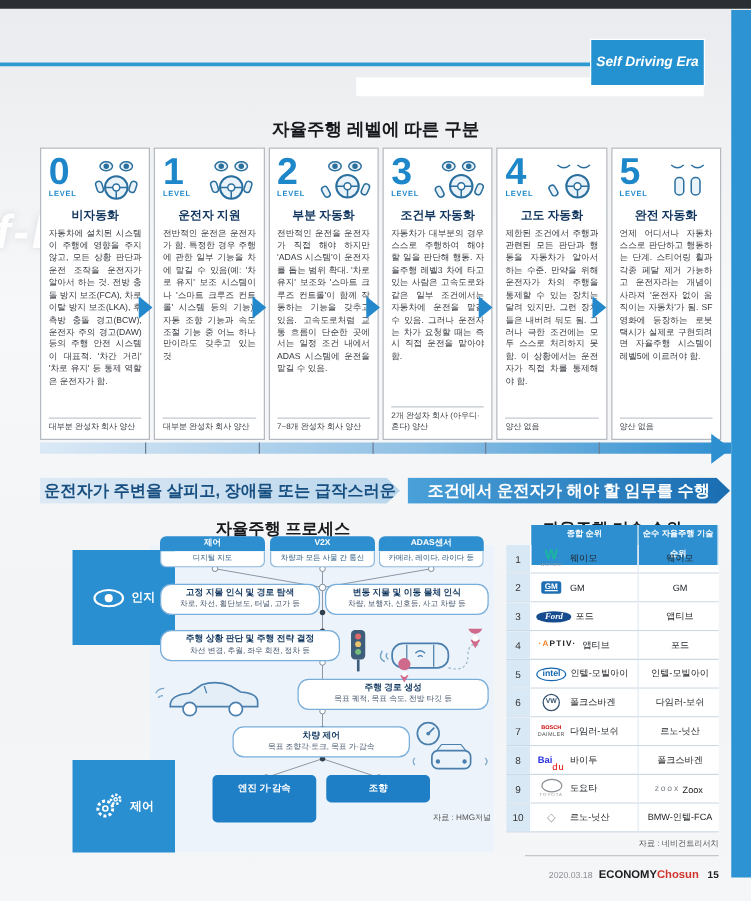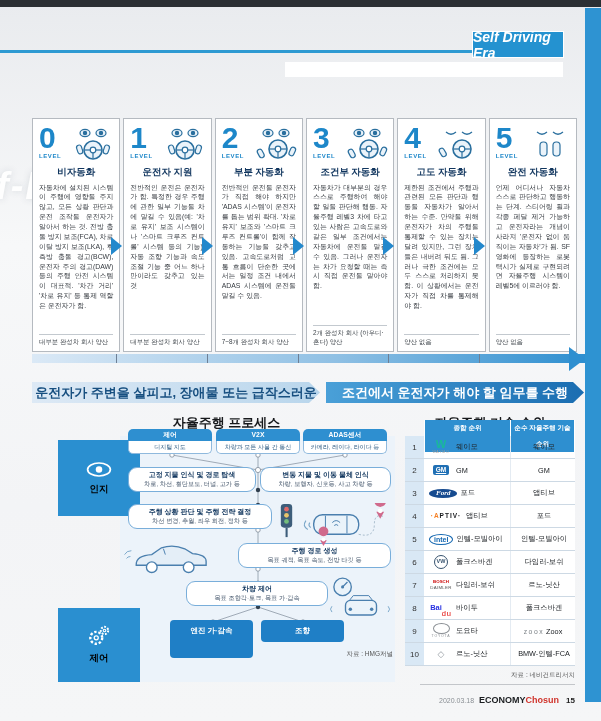--- a/index.html
+++ b/index.html
@@ -1,21 +1,21 @@
 <!DOCTYPE html>
 <html><head>
 <meta charset="utf-8">
 <style>
   html,body{margin:0;padding:0;background:#e8eaec;font-family:"Liberation Sans",sans-serif;}
   .page{position:relative;width:601px;height:721px;background:linear-gradient(180deg,#e9ebee 0%,#f7f8f9 34%,#f3f4f6 70%,#f5f6f7 100%);overflow:hidden;}
   .top-dark{position:absolute;left:0;top:0;width:601px;height:7px;background:#2b2f33;}
   .bg-white-strip{position:absolute;left:285px;top:62px;width:278px;height:15px;background:#fff;}
   .watermark{position:absolute;left:-4px;top:165px;font-size:38px;font-weight:800;font-style:italic;color:#ffffff;opacity:.92;letter-spacing:2px;text-shadow:0 0 6px rgba(180,186,192,.5);}
   .blue-rule{position:absolute;left:0;top:50px;width:473px;height:3px;background:#2e9ad2;}
-  .badge{position:absolute;left:473px;top:32px;width:90px;height:25px;background:#2492d0;color:#fff;font-size:14px;font-weight:800;font-style:italic;display:flex;align-items:center;justify-content:center;box-shadow:0 0 0 1px #fff;}
+  .badge{position:absolute;left:473px;top:32px;width:90px;height:36px;background:#2492d0;color:#fff;font-size:11px;font-weight:800;font-style:italic;display:flex;align-items:center;justify-content:center;box-shadow:0 0 0 1px #fff;}
   .right-bar{position:absolute;left:585px;top:8px;width:16px;height:694px;background:#2e93d2;}
 
   .sec1-title{position:absolute;left:0;top:95px;width:601px;text-align:center;font-size:14px;font-weight:800;color:#17191c;}
 
   .cards{position:absolute;left:32px;top:118px;width:545px;height:234px;display:flex;gap:3px;}
   .card{flex:1;background:#fff;border:1px solid #b5bac0;position:relative;padding:5px 6px 26px 6px;box-sizing:border-box;}
   .card-num{font-size:30px;font-weight:800;color:#1d87c9;line-height:.95;}
   .card-level{font-size:6px;font-weight:700;color:#1d87c9;letter-spacing:.6px;}
   .card-icon{position:absolute;top:8px;right:4px;width:44px;height:36px;}
   .card-name{text-align:center;font-size:9.5px;font-weight:800;color:#10355e;margin:7px 0 4px;font-family:Liberation Serif, serif;}
@@ -27,21 +27,21 @@
   .tick{position:absolute;top:354px;width:1px;height:9px;background:#6d7f95;}
   .tickhead{position:absolute;left:569px;top:347px;width:0;height:0;border-top:12px solid transparent;border-bottom:12px solid transparent;border-left:16px solid #2e8fd0;}
   .flow-arrow{position:absolute;top:366px;height:21px;line-height:21px;text-align:center;font-size:13px;font-weight:700;clip-path:polygon(0 0,calc(100% - 11px) 0,100% 50%,calc(100% - 11px) 100%,0 100%);margin-top:16px;}
   .flow-left{left:32px;width:288px;background:linear-gradient(90deg,#dde9f5,#b9d6ec);color:#174f80;}
   .flow-right{left:326px;width:258px;background:linear-gradient(90deg,#4aa0d8,#1a6db1);color:#fff;}
 
   .proc-title{position:absolute;left:58px;top:414px;width:337px;text-align:center;font-size:13px;font-weight:800;color:#17191c;}
   .rank-title{position:absolute;left:405px;top:414px;width:170px;text-align:center;font-size:13px;font-weight:800;color:#17191c;}
 
   .proc-main{position:absolute;left:120px;top:436px;width:275px;height:246px;background:#ecf3fa;}
-  .rail{position:absolute;left:58px;width:82px;background:#2a8fd0;color:#000000;display:flex;flex-direction:column;align-items:center;justify-content:center;gap:5px;}
+  .rail{position:absolute;left:58px;width:82px;background:#2a8fd0;color:#ffffff;display:flex;align-items:center;justify-content:center;gap:5px;}
   .rail-label{font-size:9.5px;font-weight:800;}
   .proc-svg{position:absolute;left:120px;top:428px;width:275px;height:254px;z-index:1;}
   .inbox{width:84px;z-index:2;position:absolute;}
   .inbox .hd{background:#2e8fd0;color:#fff;font-size:6.8px;font-weight:700;text-align:center;line-height:12px;border-radius:5px 5px 0 0;}
   .inbox .bd{background:#fff;border:1px solid #8fb9dd;border-top:none;font-size:6px;color:#2c5a82;text-align:center;line-height:12px;border-radius:0 0 5px 5px;}
   .wbox{background:#fff;border:1px solid #79aeda;border-radius:9px;text-align:center;padding:3px 2px;z-index:2;position:absolute;box-sizing:border-box;}
   .wbox .t{font-size:7px;font-weight:800;color:#12375f;line-height:1.25;}
   .wbox .s{font-size:6.2px;color:#44566b;line-height:1.25;}
   .abox{position:absolute;background:#1f7fc6;color:#fff;font-size:7.5px;font-weight:800;text-align:center;line-height:22px;border-radius:4px;z-index:2;}
   .proc-src{position:absolute;left:260px;top:650px;width:133px;text-align:right;font-size:6.5px;color:#555;z-index:2;}
@@ -87,20 +87,21 @@
 <body>
 
 <div class="page">
   <div class="top-dark"></div>
   <div class="bg-white-strip"></div>
   <div class="watermark">f-Dri</div>
   <div class="blue-rule"></div>
   <div class="badge">Self Driving Era</div>
   <div class="right-bar"></div>
 
+  <div class="sec1-title">자율주행 레벨에 따른 구분</div>
 
   <div class="cards">
 
     <div class="card">
       <div class="card-num">0</div>
       <div class="card-level">LEVEL</div>
       <span class="card-icon">
         <svg viewBox="0 0 44 36" width="44" height="36">
             <g stroke="#2a6f9e" fill="#eaf3fa" stroke-width="1.2">
               <ellipse cx="14" cy="6" rx="5" ry="3.6"></ellipse>

